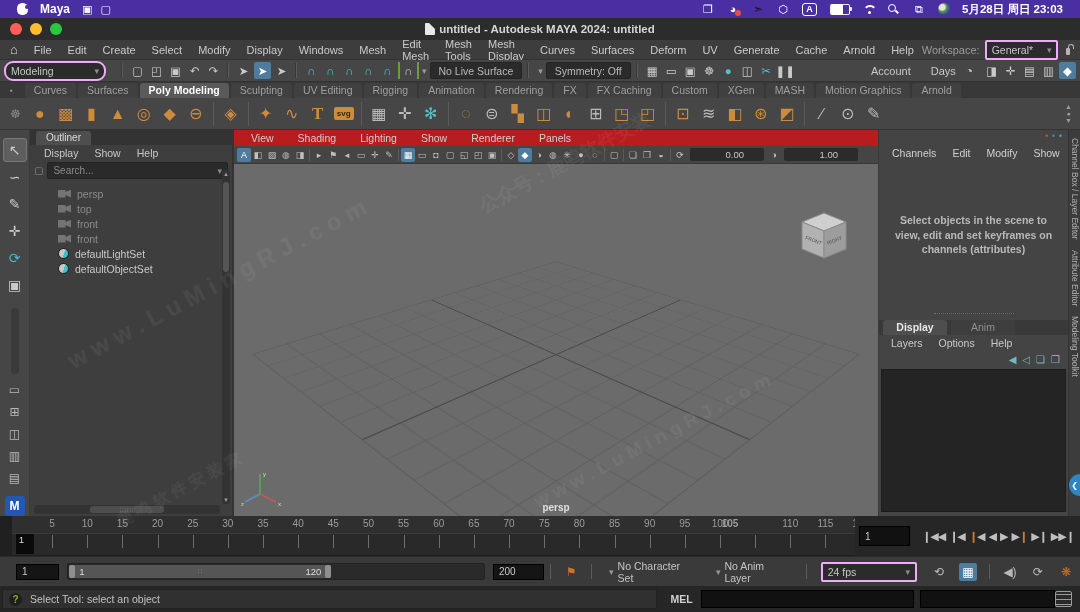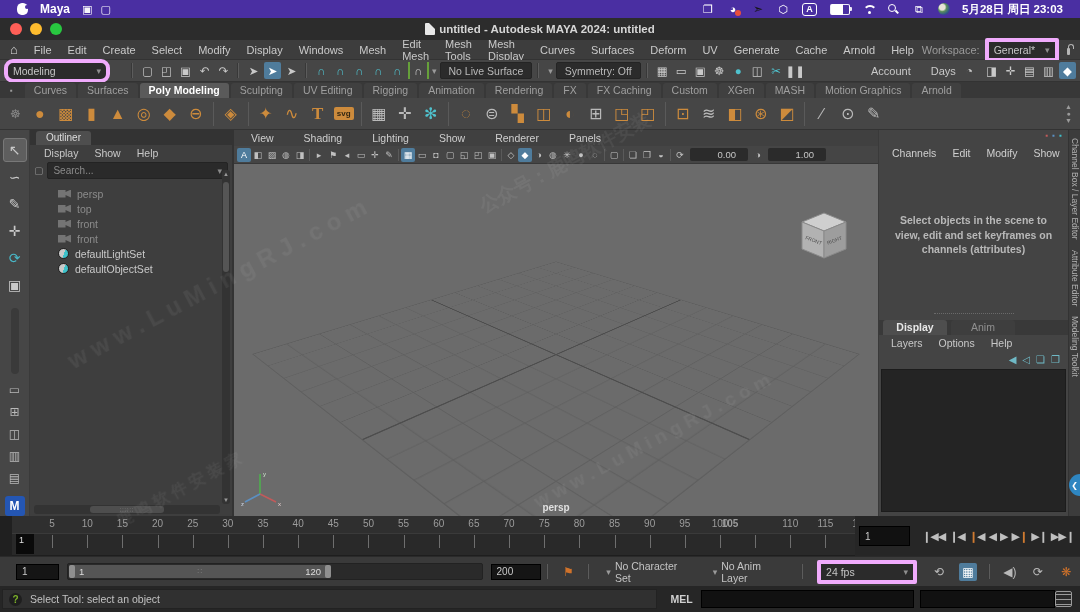--- a/index.html
+++ b/index.html
@@ -41,30 +41,30 @@
   #titlecenter{position:absolute;left:0;right:0;display:flex;justify-content:center;align-items:center;gap:4px;pointer-events:none;}
   .doc-icon{width:10px;height:12px;background:#e8e8e8;border-radius:1px;position:relative;}
   .doc-icon::after{content:"";position:absolute;right:0;top:0;border:3px solid #2c2c2c;border-left-color:transparent;border-bottom-color:transparent;}
   #titletext{font-size:11.5px;font-weight:bold;color:#d6d6d6;}
   
   #menubar{position:absolute;left:0;top:40px;width:1080px;height:20px;background:#3d3d3d;
            display:flex;align-items:center;padding:0 8px;box-sizing:border-box;border-bottom:1px solid #333;}
   .home-ic{font-size:13px;color:#d8d8d8;margin:0 8px 0 2px;}
   .mmenu{padding:0 8px;font-size:11px;color:#cacaca;}
   .wslabel{color:#9a9a9a;margin-right:5px;}
-  .select{display:flex;align-items:center;background:#2b2b2b;height:16px;border:4px solid #f0abfc;
+  .select{display:flex;align-items:center;background:#2b2b2b;height:16px;border:2px solid #f0abfc;
           border-radius:2px;padding:0 5px;color:#c6c6c6;font-size:10.5px;}
   .select::after{content:"▾";margin-left:auto;padding-left:8px;color:#8f8f8f;font-size:9px;}
   #wsselect{width:150px;}
   .lock{width:9px;height:7px;background:#b5b5b5;border-radius:1px;position:relative;margin:3px 2px 0 8px;}
   .lock::before{content:"";position:absolute;left:1.5px;top:-4px;width:4px;height:4px;border:1.5px solid #b5b5b5;border-bottom:none;border-radius:4px 4px 0 0;}
   
   #statusline{position:absolute;left:0;top:60px;width:1080px;height:22px;background:#464646;
               display:flex;align-items:center;padding:0 4px;box-sizing:border-box;border-bottom:1px solid #333;}
-  #modeselect{width:88px;margin-right:16px;border-radius:9px;}
+  #modeselect{width:88px;margin-right:10px;border-radius:9px;}
   .vsep{width:1px;height:15px;background:#5c5c5c;margin:0 6px;box-shadow:-1px 0 0 #383838;}
   .grp{display:flex;align-items:center;gap:2px;}
   .sic{width:17px;height:17px;display:flex;align-items:center;justify-content:center;font-size:11.5px;color:#c9c9c9;}
   .sic.hl{background:#4f7c9c;border-radius:2px;color:#fff;}
   .sic.teal{color:#4fc2ce;}
   .sic.bracket{border-left:2px solid #66a03a;border-right:2px solid #66a03a;color:#c9c9c9;}
   .dd{color:#9a9a9a;font-size:9px;margin:0 3px;}
   .flatfield{background:#2b2b2b;height:15px;padding:0 8px;color:#b9b9b9;font-size:10.5px;
              display:flex;align-items:center;border-radius:2px;border:1px solid #242424;}
   .txtbtn{font-size:11px;color:#c9c9c9;padding:0 10px;}
@@ -125,28 +125,28 @@
   .ovscroll{position:absolute;right:2px;top:40px;bottom:12px;width:8px;background:#333;border-radius:3px;}
   .ovscroll .thumb{position:absolute;left:1px;right:1px;top:12px;height:90px;background:#555;border-radius:3px;}
   .ovscroll .aru,.ovscroll .ard{position:absolute;left:0;right:0;text-align:center;font-size:6px;color:#999;}
   .ovscroll .aru{top:1px;} .ovscroll .ard{bottom:1px;}
   .ohscroll{height:9px;margin:1px 12px 2px 4px;background:#333;border-radius:3px;position:relative;}
   .ohscroll .thumb{position:absolute;left:30%;width:40%;top:1px;bottom:1px;background:#4e4e4e;border-radius:3px;
                    display:flex;align-items:center;justify-content:center;color:#8a8a8a;font-size:6px;letter-spacing:1px;}
   #odivider{width:2px;background:#333;}
   
   #viewport{width:644px;display:flex;flex-direction:column;background:#6b6b6b;}
-  .vheader{height:16px;background:#404040;display:flex;align-items:center;gap:12px;padding-left:8px;}
+  .vheader{height:16px;background:#b91c1c;display:flex;align-items:center;gap:6px;padding-left:8px;}
   .vmenu{font-size:10.5px;color:#cfcfcf;padding:0 9px;}
   .vtoolbar{height:17px;background:#454545;display:flex;align-items:center;padding:0 3px;gap:1px;border-bottom:1px solid #383838;}
   .vic{width:14px;height:14px;display:flex;align-items:center;justify-content:center;font-size:9px;color:#c0c0c0;}
   .vic.hl{background:#4f7c9c;border-radius:2px;color:#fff;}
   .vsep2{width:1px;height:12px;background:#5a5a5a;margin:0 2px;font-size:0;}
   .vfield{background:#2b2b2b;height:13px;min-width:34px;display:flex;align-items:center;justify-content:flex-end;
-          padding:0 12px;color:#c6c6c6;font-size:9.5px;border-radius:2px;margin:0 2px;}
+          padding:0 20px;color:#c6c6c6;font-size:9.5px;border-radius:2px;margin:0 2px;}
   .canvas{position:relative;flex:1;overflow:hidden;}
   #grid{position:absolute;left:50%;top:54%;width:430px;height:430px;margin:-215px 0 0 -215px;
         transform:perspective(620px) rotateX(64deg) rotateZ(45deg);
         background-image:linear-gradient(#5e5e5e 1px,transparent 1px),linear-gradient(90deg,#5e5e5e 1px,transparent 1px);
         background-size:35.8px 35.8px;border:1px solid #5e5e5e;box-sizing:border-box;}
   #grid .gx{position:absolute;left:0;right:0;top:50%;height:2px;background:#4e4e4e;}
   #grid .gz{position:absolute;top:0;bottom:0;left:50%;width:2px;background:#4e4e4e;}
   #viewcube{position:absolute;right:26px;top:44px;}
   #gizmo{position:absolute;left:6px;bottom:8px;}
   .persplabel{position:absolute;left:0;right:0;bottom:3px;text-align:center;color:#e0e0e0;font-size:10px;font-weight:bold;}

